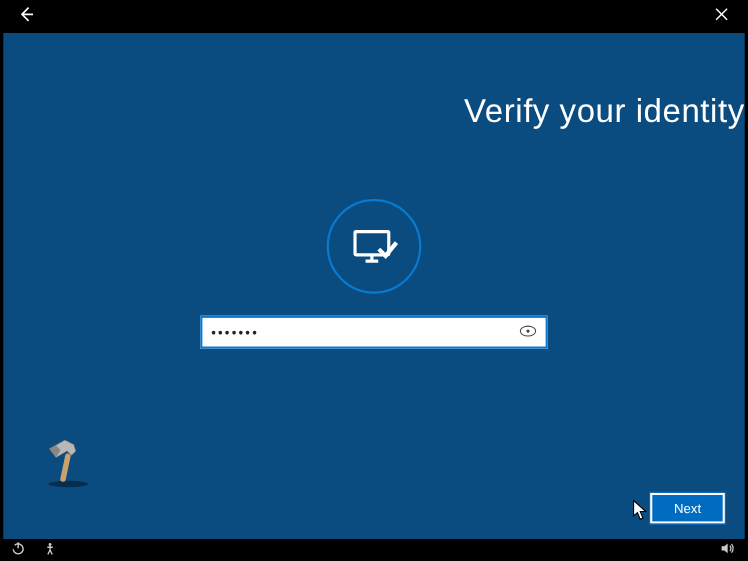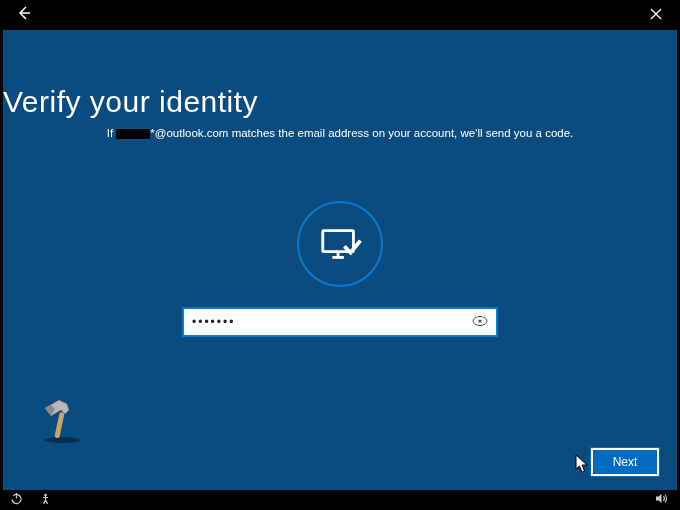--- a/index.html
+++ b/index.html
@@ -36,21 +36,21 @@
       right: 3px;
       top: 30px;
       bottom: 20px;
       background: #0a4c80;
       color: #fff;
       overflow: hidden;
     }
     .title {
       font-size: 30px;
       font-weight: 300;
-      text-align: left;
+      text-align: right;
       margin-top: 55px;
       letter-spacing: 0.5px;
     }
     .subtitle {
       text-align: center;
       font-size: 11.5px;
       margin-top: 8px;
       font-weight: 400;
     }
     .redacted {
@@ -173,23 +173,20 @@
   <div class="close-icon">
     <svg width="12" height="12" viewBox="0 0 12 12">
         <line x1="1" y1="1" x2="11" y2="11" stroke="#fff" stroke-width="1.3"></line>
         <line x1="11" y1="1" x2="1" y2="11" stroke="#fff" stroke-width="1.3"></line>
       </svg>
   </div>
 </div>
 
 <div class="main">
   <h1 class="title">Verify your identity</h1>
-  <p class="subtitle">
-    <span>If </span><span class="redacted"></span><span>*@outlook.com</span><span> matches the email address on your account, we'll send you a code.</span>
-  </p>
 
   <div class="icon-circle">
     <svg viewBox="0 0 48 48">
       <rect x="6" y="10" width="32" height="22" rx="1" fill="none" stroke="#fff" stroke-width="3"></rect>
       <line x1="16" y1="38" x2="28" y2="38" stroke="#fff" stroke-width="3"></line>
       <line x1="22" y1="32" x2="22" y2="38" stroke="#fff" stroke-width="3"></line>
       <path d="M30 28 L35 33 L44 22" fill="none" stroke="#fff" stroke-width="4" stroke-linecap="square"></path>
     </svg>
   </div>
 

